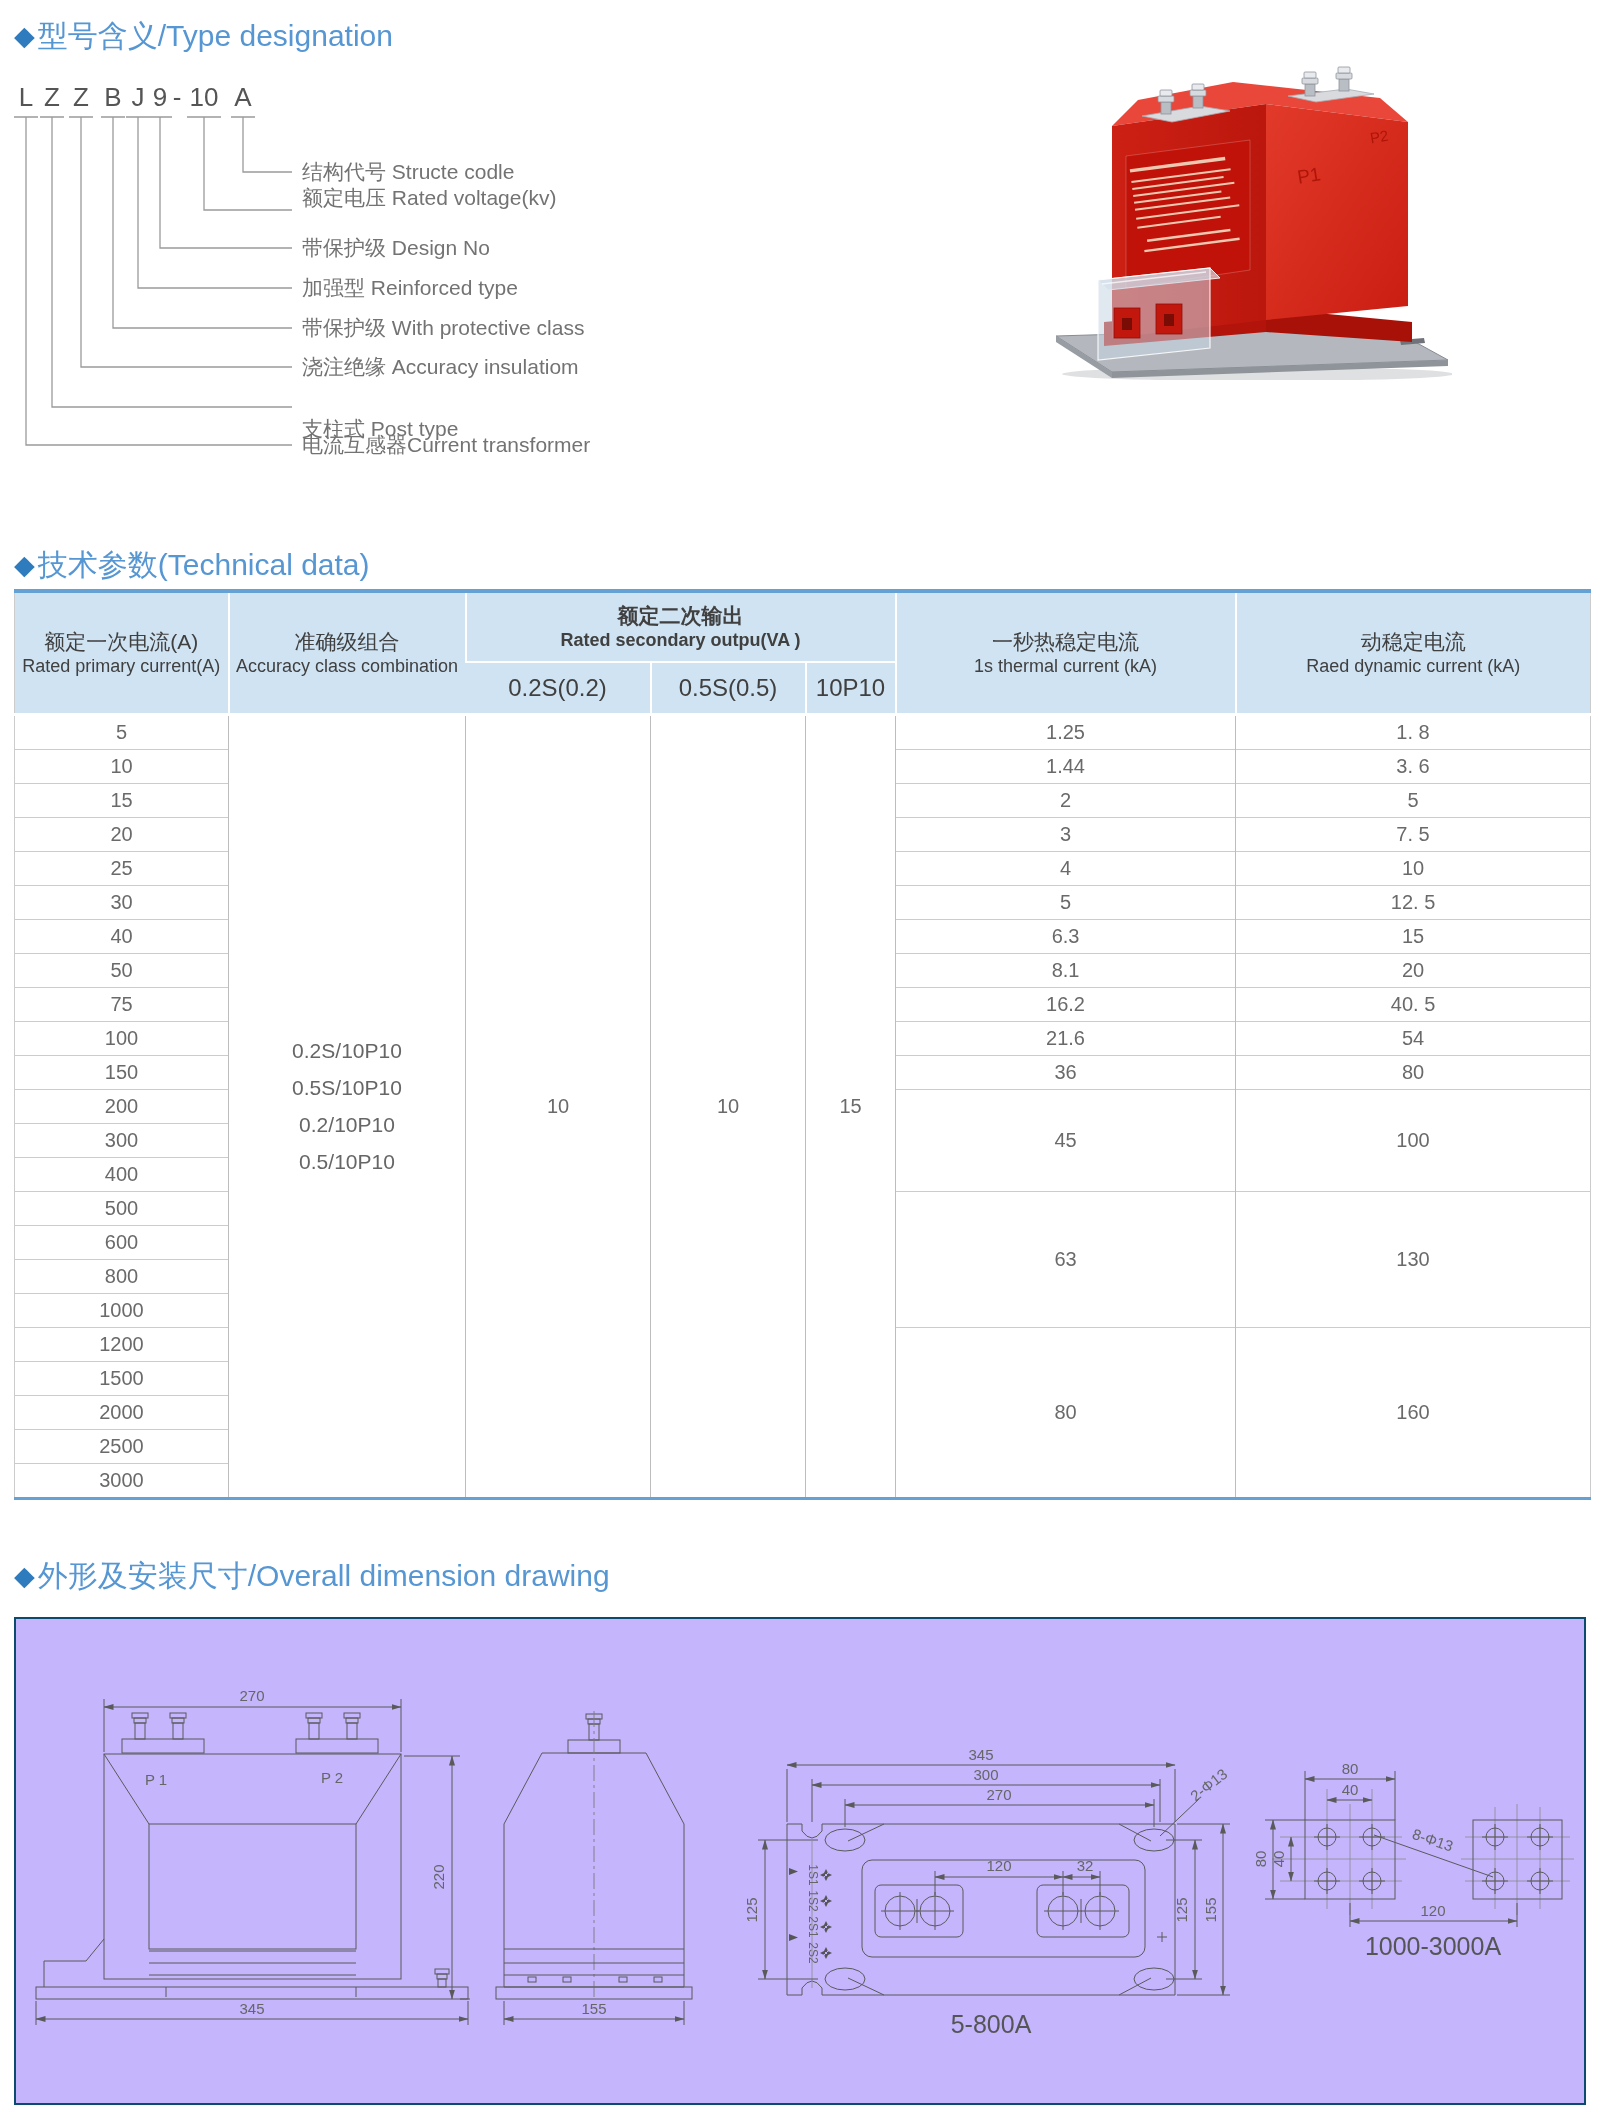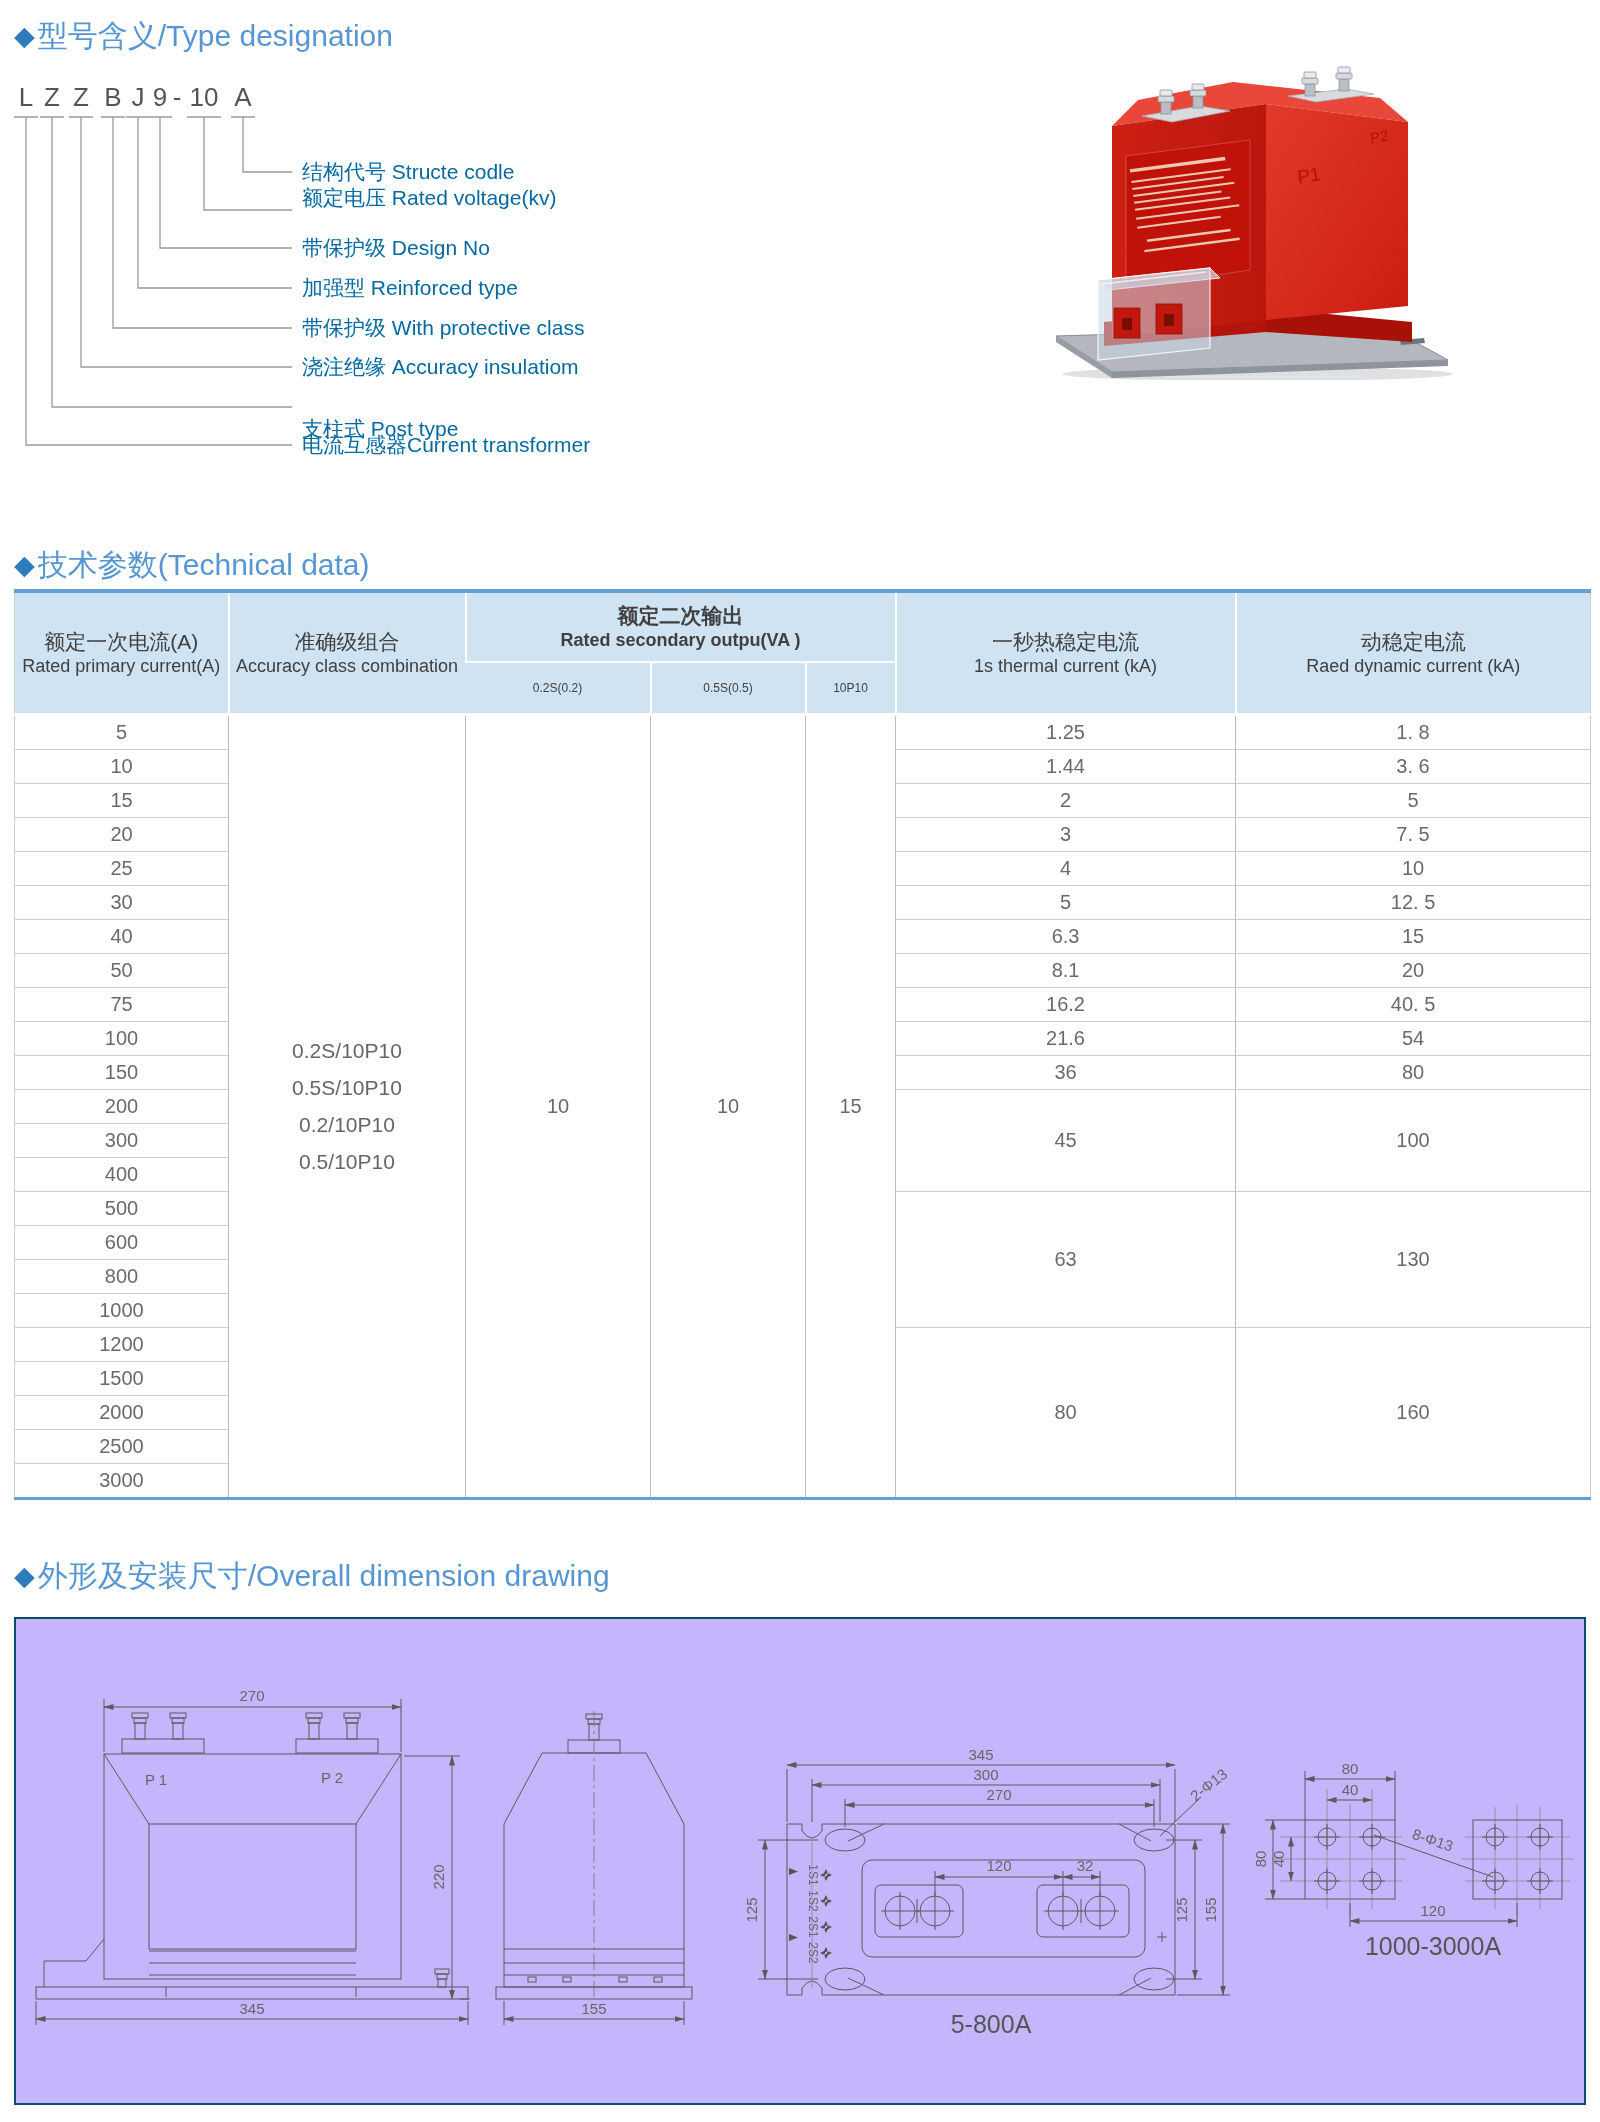--- a/index.html
+++ b/index.html
@@ -1,34 +1,34 @@
 <!DOCTYPE html>
 <html><head>
 <meta charset="utf-8">
 <style>
   html,body{margin:0;padding:0;background:#fff;}
   .page{position:relative;width:1600px;height:2122px;background:#fff;overflow:hidden;
         font-family:"Liberation Sans","DejaVu Sans",sans-serif;}
   .sec-title{position:absolute;display:flex;align-items:center;font-size:30px;color:#5596d3;white-space:nowrap;}
   .sec-title .dm{color:#2e7bbd;font-size:27px;margin-right:3px;line-height:1;}
   .code-char{position:absolute;transform:translateX(-50%);font-size:26px;color:#555;top:82px;white-space:nowrap;}
-  .des-label{position:absolute;left:302px;height:28px;line-height:28px;font-size:21px;color:#0369a1;white-space:nowrap;}
+  .des-label{position:absolute;left:302px;height:28px;line-height:28px;font-size:21px;color:#737373;white-space:nowrap;}
   .abs{position:absolute;}
   
   .tech{position:absolute;left:14px;top:589px;width:1576px;border-collapse:collapse;table-layout:fixed;
         border-top:4px solid #66a1d4;border-bottom:3px solid #66a1d4;border-left:1px solid #ccc;border-right:1px solid #ccc;}
   .tech thead th{background:#cfe3f2;font-weight:400;color:#404040;vertical-align:middle;padding:2px;}
   .tech thead tr.h1{height:71px;}
   .tech thead tr.h2{height:52px;}
   .tech th{border-left:2px solid #fff;}
   .tech tr th:first-child{border-left:none;}
   .tech .grp{border-bottom:2px solid #fff;font-weight:bold;}
   .tech .zh{font-size:21px;line-height:27px;}
   .tech .en{font-size:18px;line-height:23px;}
-  .tech .sub{font-size:12px;color:#404040;}
+  .tech .sub{font-size:24px;color:#404040;}
   .tech tbody td{height:33px;text-align:center;font-size:20px;color:#6a6a6a;
                  border-top:1px solid #ccc;border-left:1px solid #bdbdbd;padding:0;}
   .tech tbody td:first-child{border-left:none;}
   .tech tbody tr:first-child td{border-top:3px solid #fff;}
   .tech td.acc div{font-size:21px;color:#666;line-height:37px;}
   
   .dim-box{position:absolute;left:14px;top:1617px;width:1568px;height:484px;border:2px solid #0c4a6e;background:#c4b5fd;}
   svg text{font-family:"Liberation Sans","DejaVu Sans",sans-serif;}
   .ln{fill:none;stroke:#5a5a5a;stroke-width:1;}
   .lnt{fill:none;stroke:#8a8a8a;stroke-width:0.8;}

